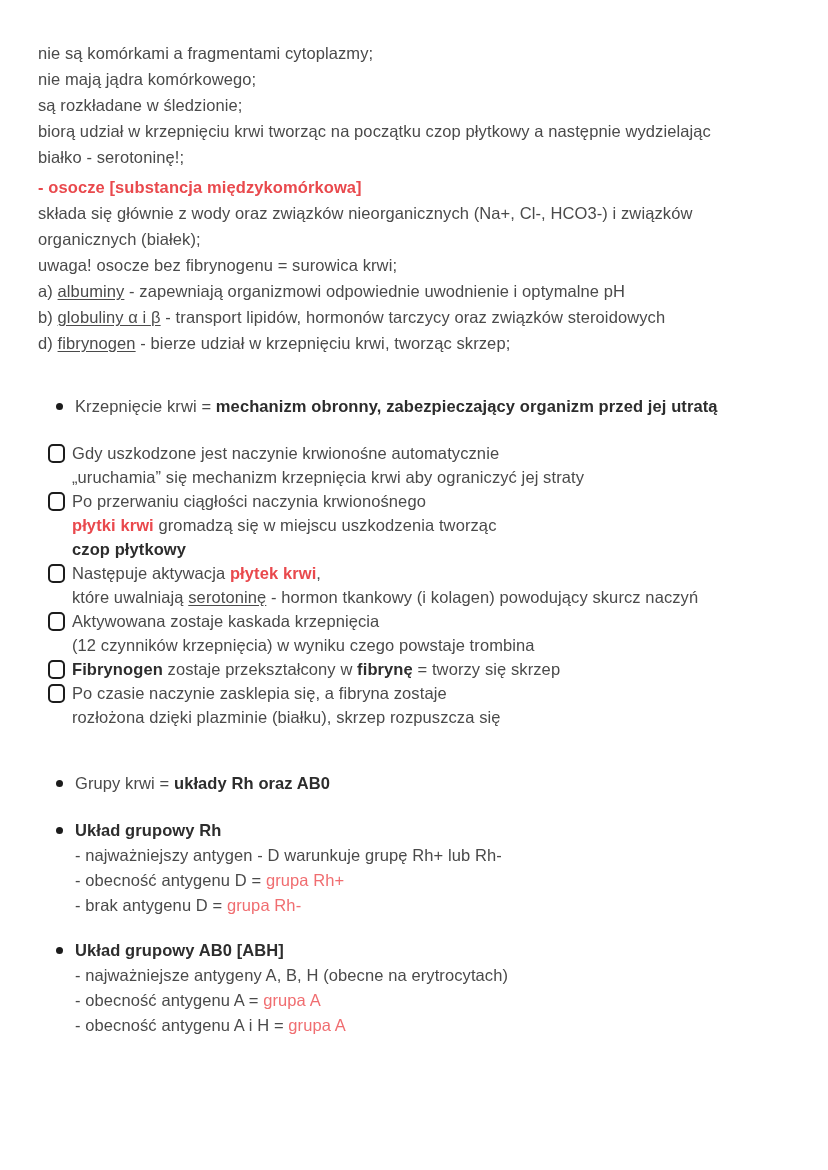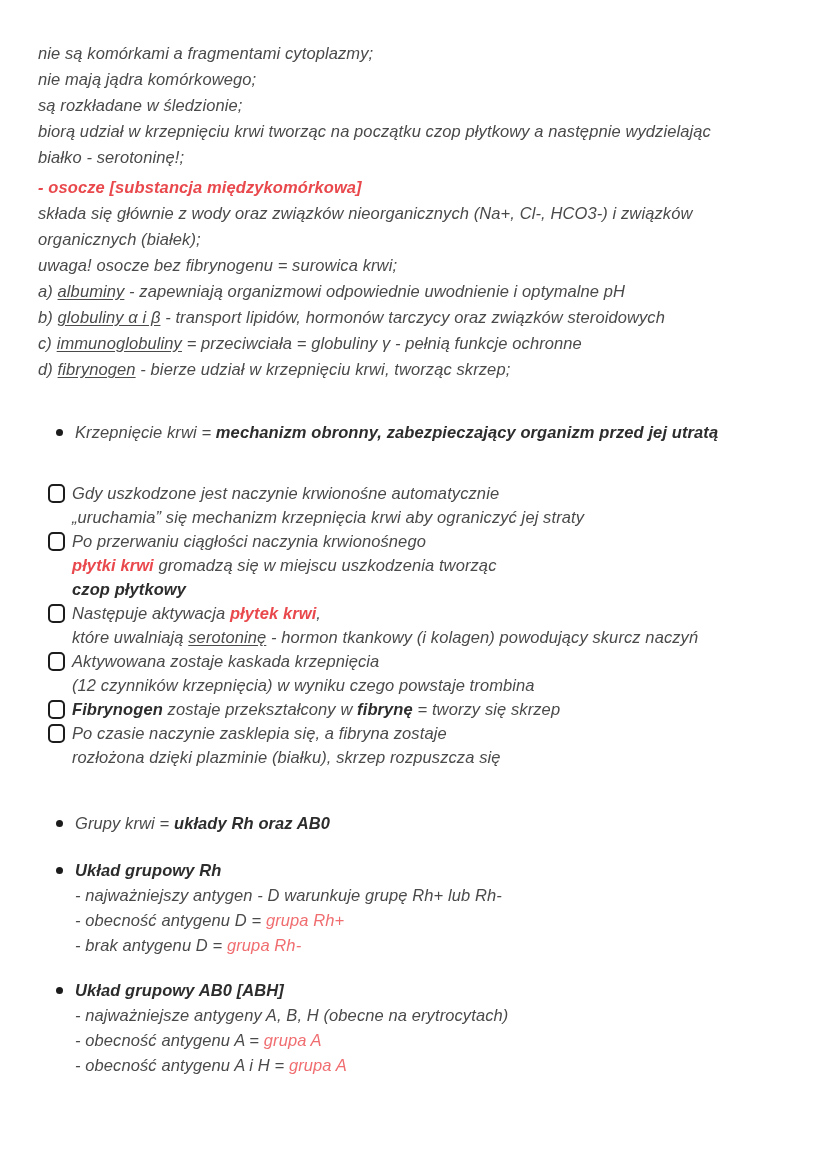--- a/index.html
+++ b/index.html
@@ -18,30 +18,30 @@
   .page{
     box-sizing:border-box;
     width:828px;height:1170px;
     padding:40px 30px 0 38px;
     background:var(--bg);
     color:var(--ink);
     font-size:16.5px;
     letter-spacing:0.1px;
   }
   .line{line-height:26px;white-space:nowrap;}
-  .run{white-space:pre;font-style:italic;}
+  .run{white-space:pre;}
   .bold{font-weight:700;color:var(--ink-bold);}
   .underline{text-decoration:underline;text-underline-offset:2px;}
   .red-strong{color:var(--red-strong);}
   .red-soft{color:var(--red-soft);text-align:center;}
 
   
   .page > .block:nth-child(2){margin-top:4px;}   
   .page > .block:nth-child(4){margin-top:38px;}   
-  .page > .block:nth-child(5){margin-top:36px;}   
+  .page > .block:nth-child(5){margin-top:22px;}   
   .page > .block:nth-child(6){margin-top:42px;}   
   .page > .block:nth-child(7){margin-top:22px;}   
   .page > .block:nth-child(8){margin-top:20px;}   
   .page > .block:nth-child(9){margin-top:22px;}   
 
   
   .b-bullet{position:relative;padding-left:37px;}
   .b-bullet .line{line-height:25px;}
   .bullet-dot{
     position:absolute;left:18px;top:9px;
@@ -74,21 +74,20 @@
     </div>
     <div class="block b-heading">
       <div class="line"><span class="run bold red-strong">- osocze [substancja międzykomórkowa]</span></div>
     </div>
     <div class="block b-paragraph">
       <div class="line"><span class="run">składa się głównie z wody oraz związków nieorganicznych (Na+, Cl-, HCO3-) i związków</span></div>
       <div class="line"><span class="run">organicznych (białek);</span></div>
       <div class="line"><span class="run">uwaga! osocze bez fibrynogenu = surowica krwi;</span></div>
       <div class="line"><span class="run">a) </span><span class="run underline">albuminy</span><span class="run"> - zapewniają organizmowi odpowiednie uwodnienie i optymalne pH</span></div>
       <div class="line"><span class="run">b) </span><span class="run underline">globuliny α i β</span><span class="run"> - transport lipidów, hormonów tarczycy oraz związków steroidowych</span></div>
-      <div class="line"><span class="run">c) </span><span class="run underline">immunoglobuliny</span><span class="run"> = przeciwciała = globuliny γ - pełnią funkcje ochronne</span></div>
       <div class="line"><span class="run">d) </span><span class="run underline">fibrynogen</span><span class="run"> - bierze udział w krzepnięciu krwi, tworząc skrzep;</span></div>
     </div>
     <div class="block b-bullet">
       <span class="bullet-dot"></span>
       <div class="lines">
         <div class="line"><span class="run">Krzepnięcie krwi = </span><span class="run bold">mechanizm obronny, zabezpieczający organizm przed jej utratą</span></div>
       </div>
     </div>
     <div class="block b-checklist">
       <div class="check-item">

